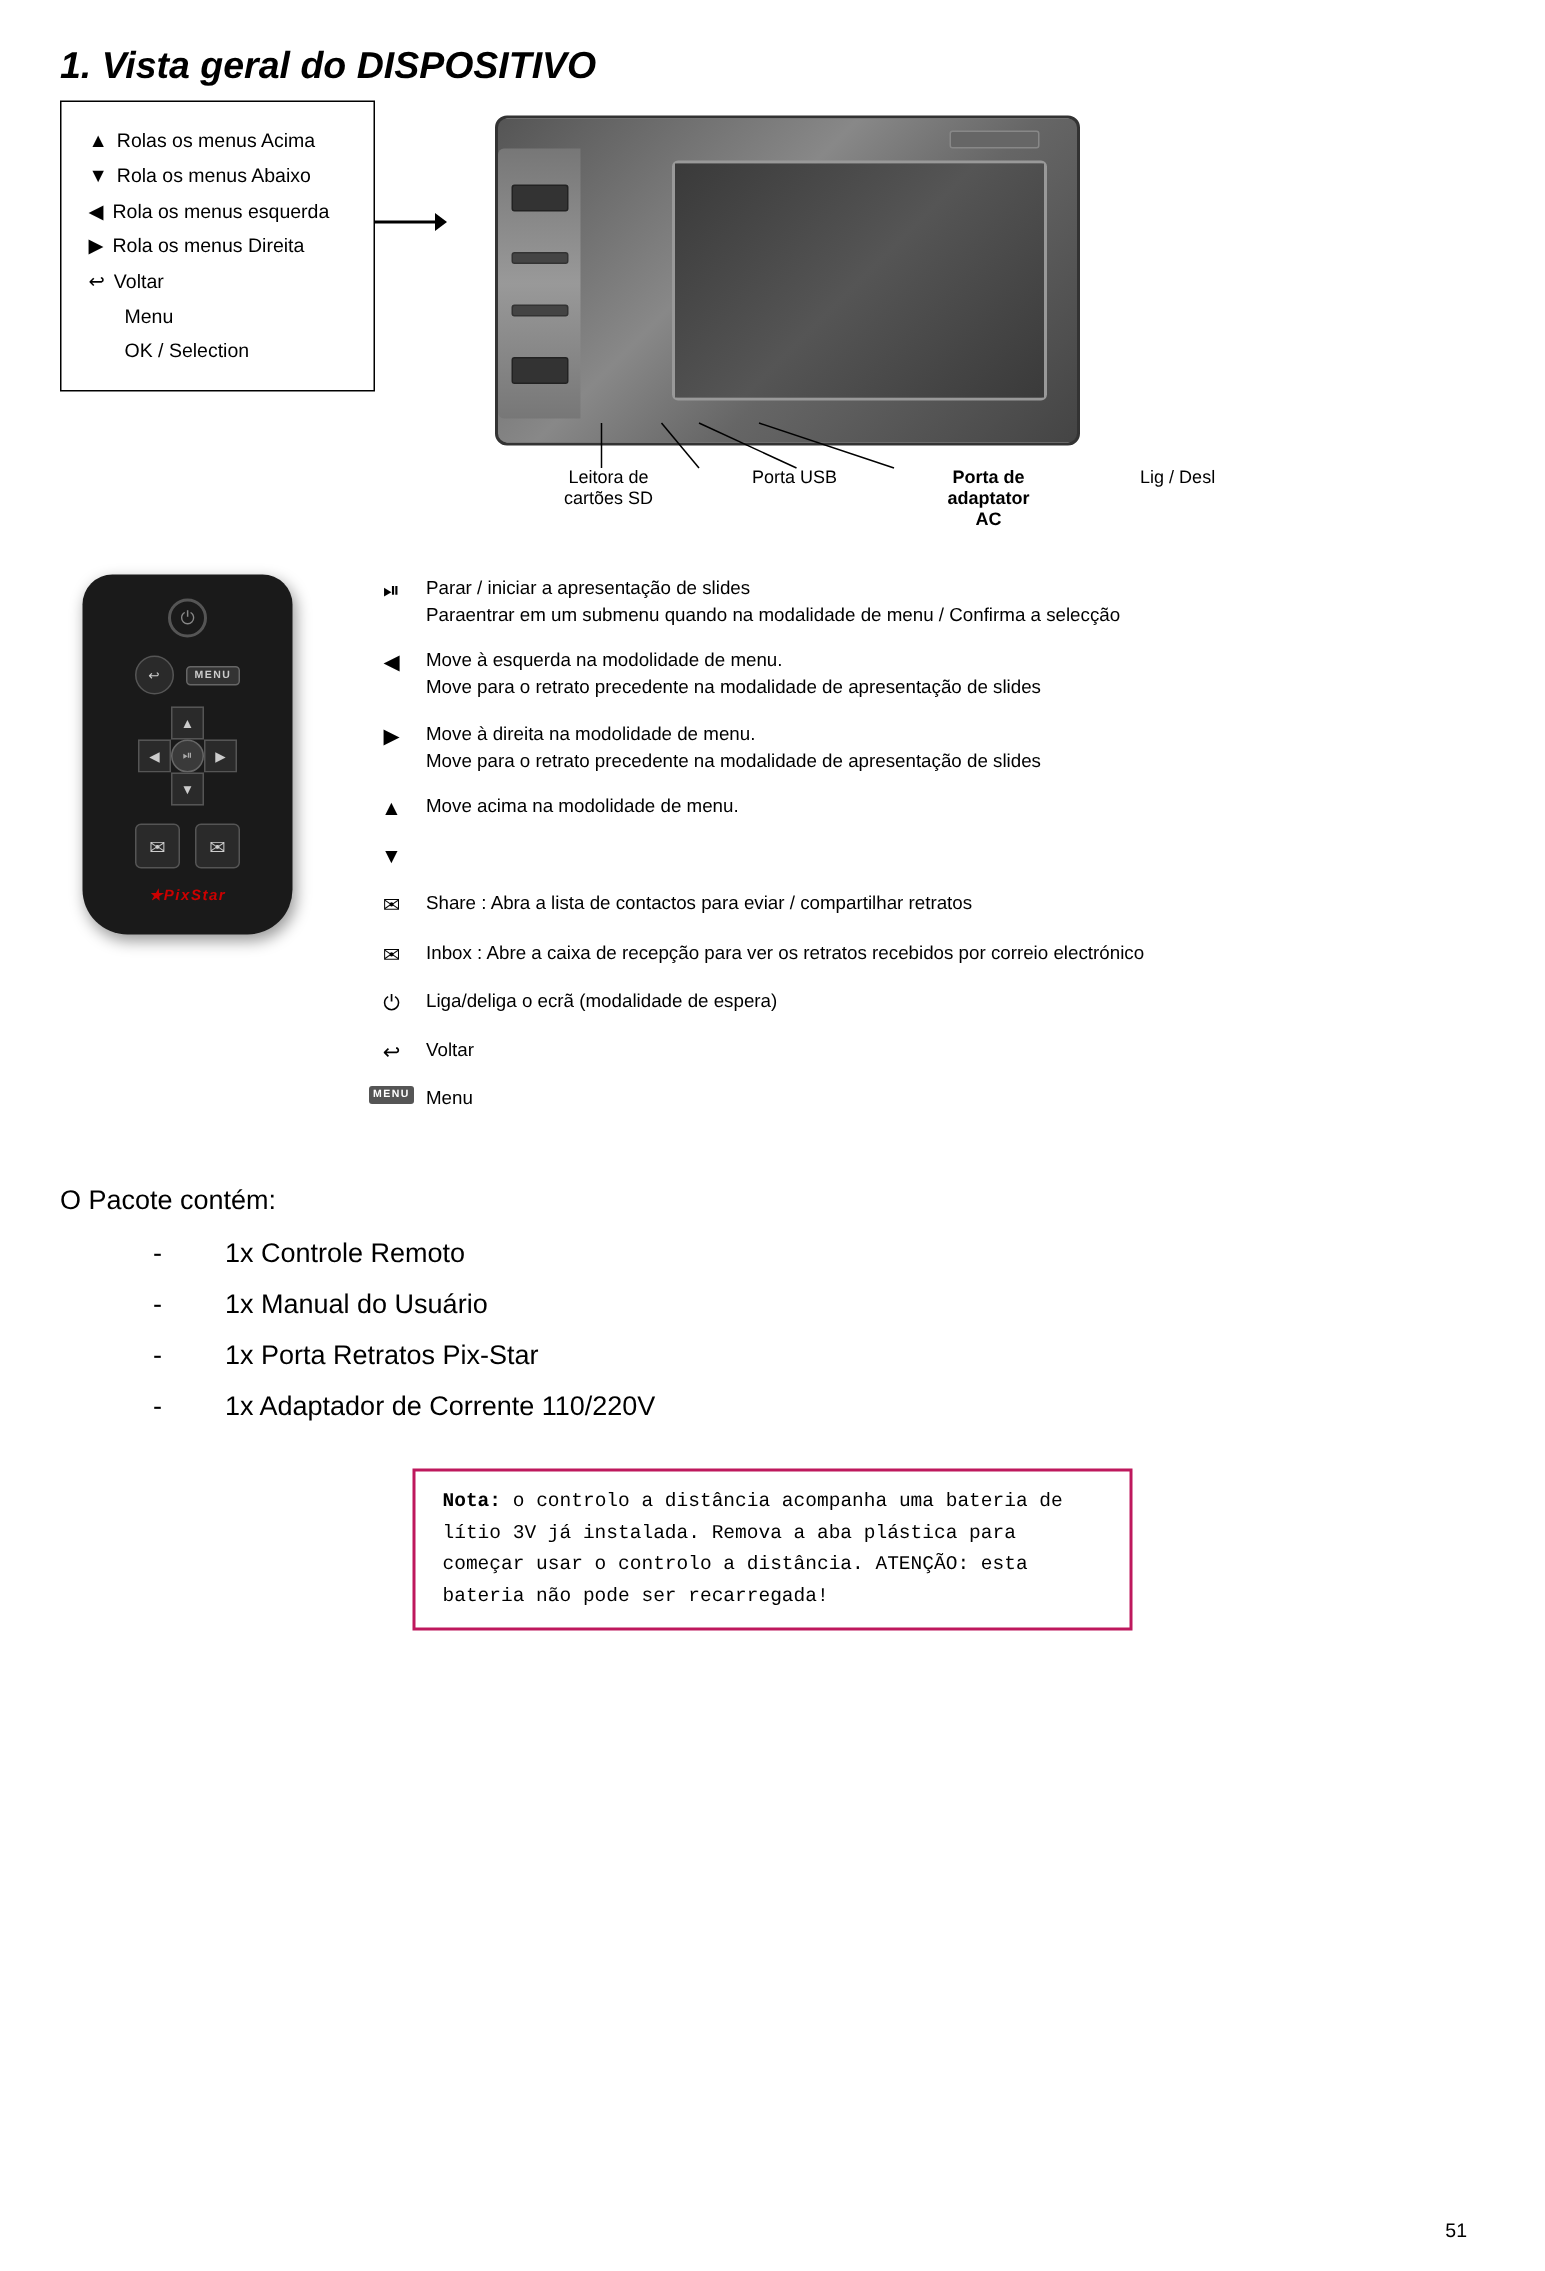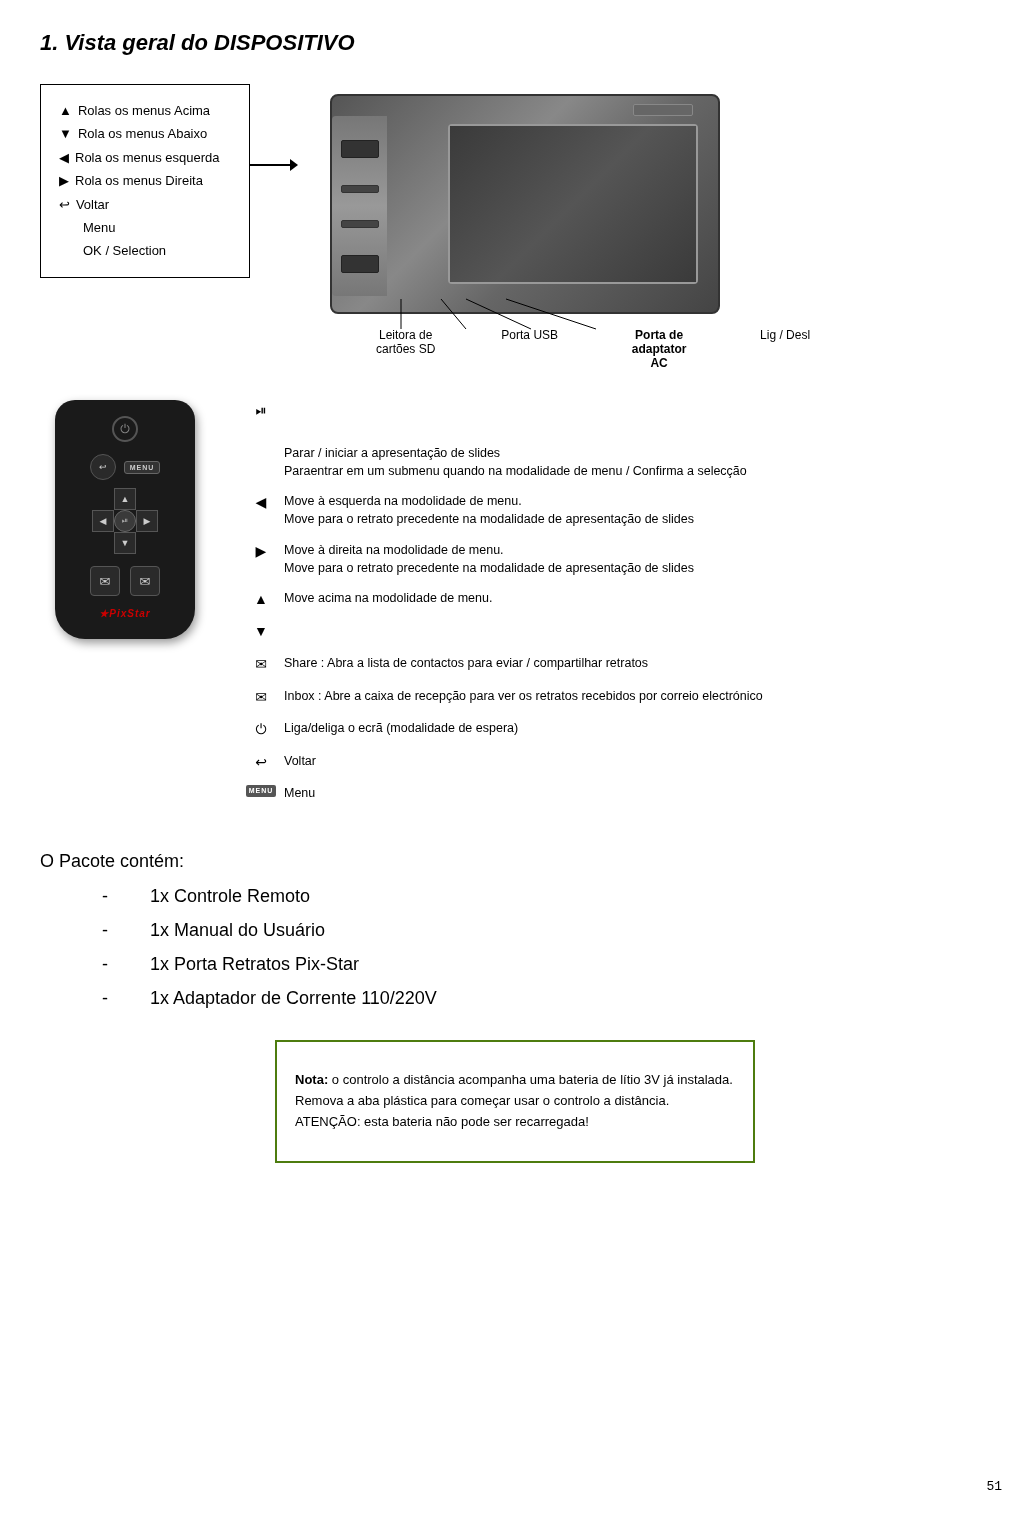--- a/index.html
+++ b/index.html
@@ -7,24 +7,24 @@
       font-family: Arial, sans-serif;
       font-size: 13px;
       background: #fff;
       color: #000;
       width: 1030px;
       min-height: 1514px;
       padding: 30px 40px;
       position: relative;
     }
     h1 {
-      font-size: 22px;
+      font-size: 25px;
       font-style: italic;
       font-weight: bold;
-      margin-bottom: 28px;
+      margin-bottom: 8px;
     }
     .top-section {
       display: flex;
       gap: 30px;
       margin-bottom: 30px;
       align-items: flex-start;
     }
     .legend-box {
       border: 1.5px solid #000;
       padding: 14px 18px;
@@ -282,35 +282,35 @@
       gap: 0;
       margin-left: 20px;
     }
     .dash {
       width: 90px;
       text-align: center;
     }
 
     
     .note-box {
-      border: 2px solid #4d7c0f;
-      padding: 28px 18px;
+      border: 2px solid #be185d;
+      padding: 10px 18px;
       max-width: 480px;
       font-size: 13px;
       line-height: 1.6;
       margin: 0 auto;
+      font-family: Liberation Mono, monospace;
     }
 
     
     .page-number {
       position: absolute;
       bottom: 20px;
-      right: 28px;
+      right: 52px;
       font-size: 13px;
-      font-family: Liberation Mono, monospace;
     }
   </style>
 </head>
 <body>
 
 <h1>1. Vista geral do DISPOSITIVO</h1>
 
 <div class="top-section">
 
   <div class="legend-box">
@@ -431,21 +431,21 @@
       </div>
 
       <div class="remote-logo">★PixStar</div>
     </div>
   </div>
 
   <div class="remote-legend">
 
     <div class="remote-legend-item">
       <div class="legend-icon">⏯</div>
-      <div class="legend-text" style="white-space:pre-line;margin-top:44px;">Parar / iniciar a apresentação de slides
+      <div class="legend-text" style="white-space:pre-line;">Parar / iniciar a apresentação de slides
 Paraentrar em um submenu quando na modalidade de menu / Confirma a selecção</div>
     </div>
 
     <div class="remote-legend-item">
       <div class="legend-icon">◀</div>
       <div class="legend-text" style="white-space:pre-line;">Move à esquerda na modolidade de menu.
 Move para o retrato precedente na modalidade de apresentação de slides</div>
     </div>
 
     <div class="remote-legend-item">

